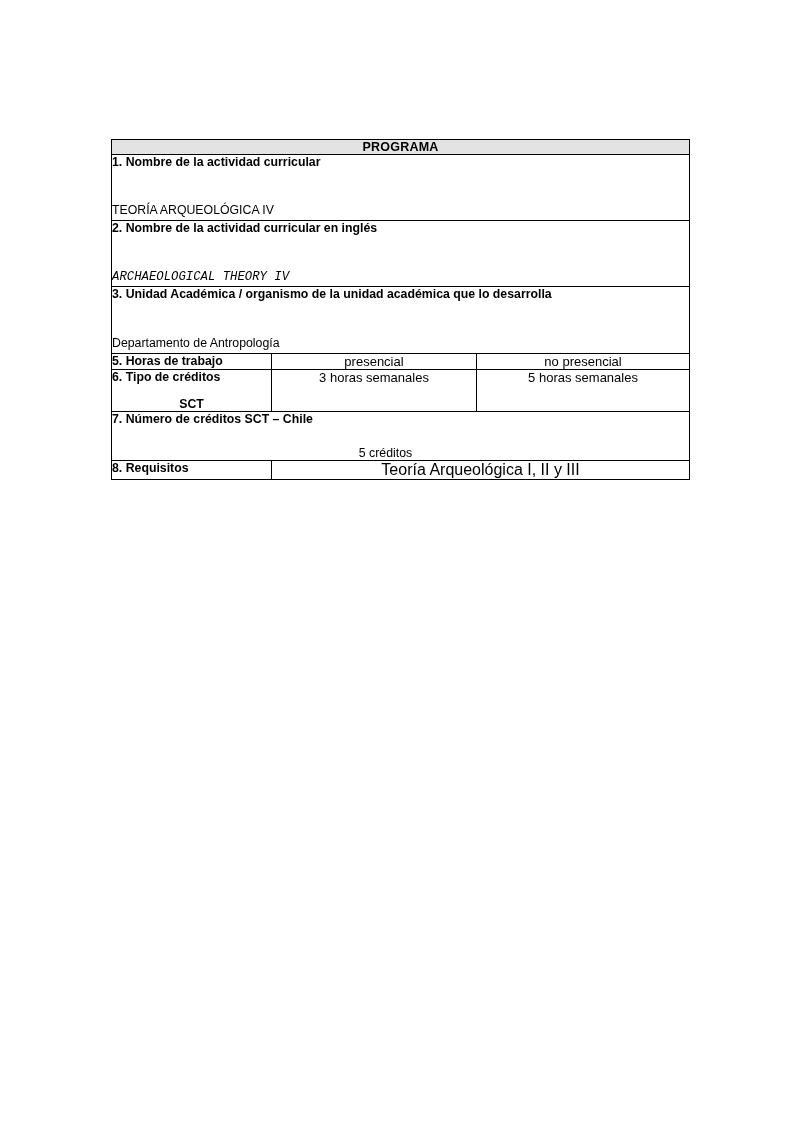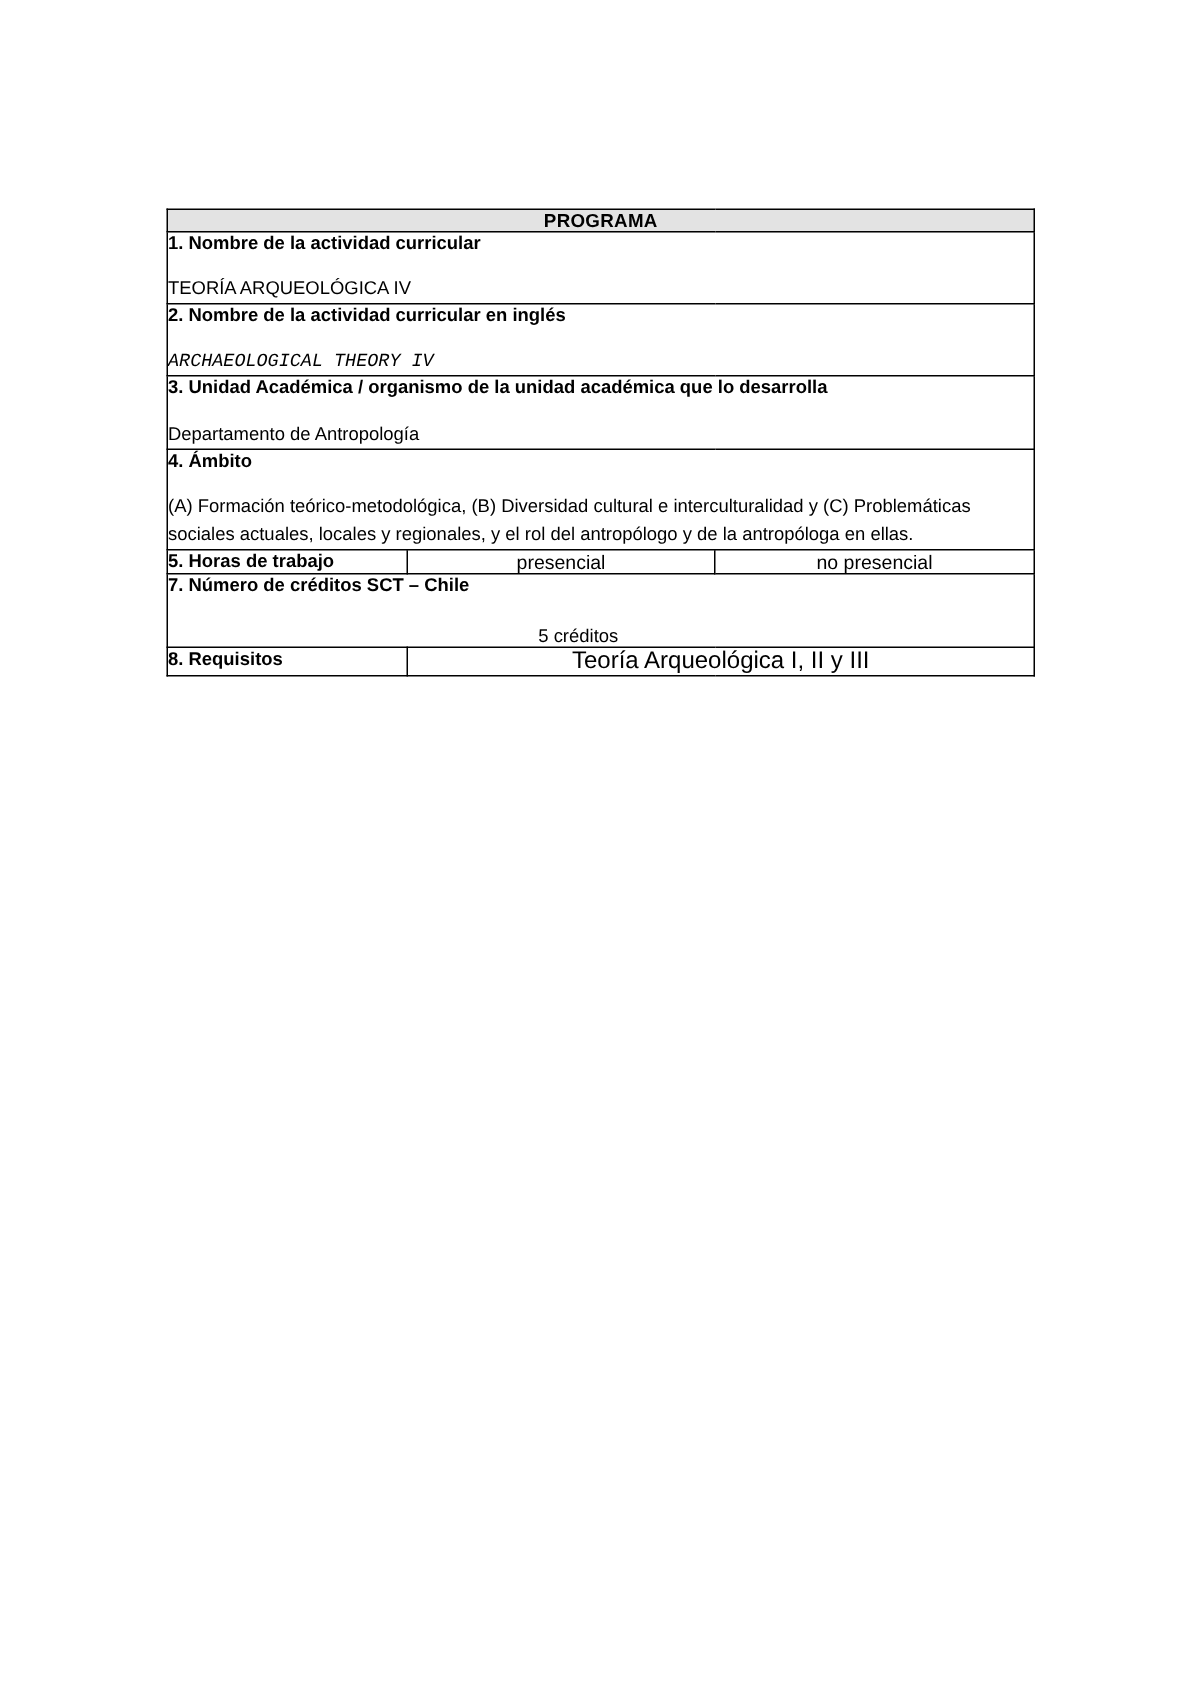--- a/index.html
+++ b/index.html
@@ -50,21 +50,21 @@
     letter-spacing: 0.2px;
   }
   .lbl {
     font-weight: bold;
     font-size: 12.3px;
     line-height: 1.25;
   }
   .val {
     font-size: 12.3px;
     line-height: 1.45;
-    margin-top: 14px;
+    margin-top: 32px;
   }
   .val-italic {
     font-style: italic;
     font-family: Liberation Mono, monospace;
   }
   .val-block {
     font-size: 12.3px;
     line-height: 1.55;
     margin-top: 13px;
   }
@@ -123,35 +123,37 @@
         </td>
       </tr>
 
       <tr>
         <td class="cell-pad" colspan="3">
           <div class="lbl">3. Unidad Académica / organismo de la unidad académica que lo desarrolla</div>
           <div class="val">Departamento de Antropología</div>
         </td>
       </tr>
 
-      <tr>
-        <td class="cell-pad" colspan="3">
-          <div class="lbl">4. Ámbito</div>
-          <div class="val-block">(A) Formación teórico-metodológica, (B) Diversidad cultural e interculturalidad y (C) Problemáticas sociales actuales, locales y regionales, y el rol del antropólogo y de la antropóloga en ellas.</div>
-        </td>
-      </tr>
 
       <tr>
         <td class="cell-pad-tight">
           <div class="lbl">5. Horas de trabajo</div>
         </td>
         <td class="cell-center-mid">presencial</td>
         <td class="cell-center-mid">no presencial</td>
       </tr>
 
+      <tr>
+        <td class="cell-pad-tight">
+          <div class="lbl">6. Tipo de créditos</div>
+          <div class="sct-label">SCT</div>
+        </td>
+        <td class="cell-center-mid">3 horas semanales</td>
+        <td class="cell-center-mid">5 horas semanales</td>
+      </tr>
 
       <tr>
         <td class="cell-pad" colspan="3">
           <div class="lbl">7. Número de créditos SCT – Chile</div>
           <div class="credits-val">5 créditos</div>
         </td>
       </tr>
 
       <tr>
         <td class="cell-pad-tight">

